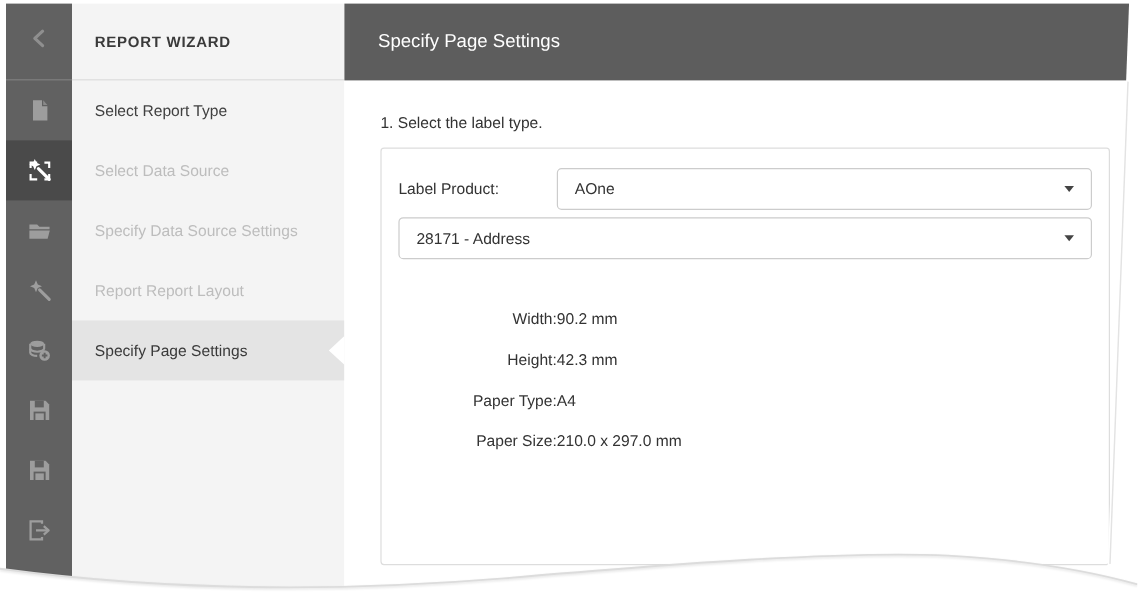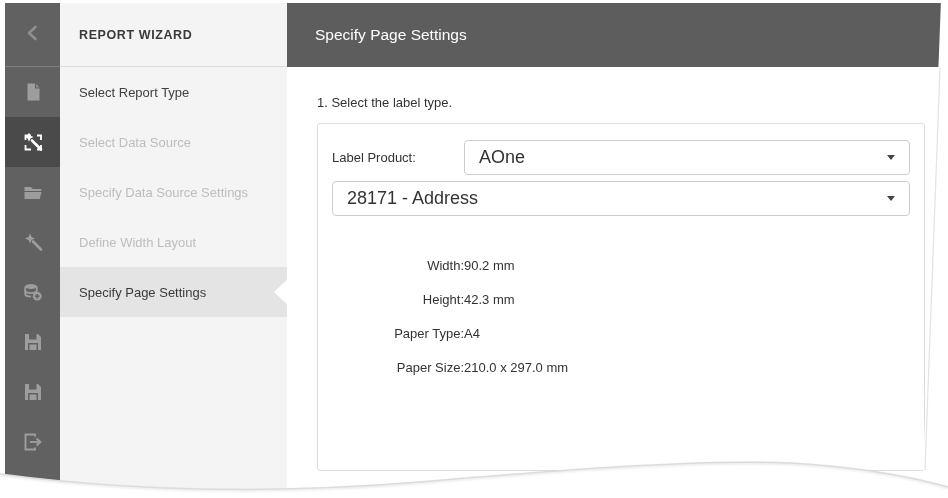--- a/index.html
+++ b/index.html
@@ -55,21 +55,21 @@
   .instruction{font-size:13px;color:#333;margin:0 0 13px 0;}
   .panel{
     width:608px;height:348px;border:1px solid #ddd;border-radius:3px;
     box-sizing:border-box;padding:16px 14px 0 14px;background:#fff;
   }
   .form-row{display:flex;align-items:center;margin-bottom:6px;}
   .form-label{width:132px;font-size:13px;color:#333;flex:none;}
   .selectbox{
     flex:1;height:35px;border:1px solid #ccc;border-radius:4px;background:#fff;
     display:flex;align-items:center;justify-content:space-between;
-    padding:0 14px;box-sizing:border-box;font-size:18px;color:#333;cursor:pointer;
+    padding:0 14px;box-sizing:border-box;font-size:13px;color:#333;cursor:pointer;
   }
   .caret{
     width:0;height:0;border-left:4.5px solid transparent;border-right:4.5px solid transparent;
     border-top:5.5px solid #444;flex:none;margin-left:8px;
   }
   .details{margin-top:32px;}
   .detail-row{display:flex;align-items:center;height:34px;text-align:right;}
   .detail-label{width:132px;font-size:13px;color:#333;flex:none;}
   .detail-value{font-size:13px;color:#333;}
 
@@ -179,21 +179,21 @@
     <div class="step-item">
       <span>Select Report Type</span>
     </div>
     <div class="step-item disabled">
       <span>Select Data Source</span>
     </div>
     <div class="step-item disabled">
       <span>Specify Data Source Settings</span>
     </div>
     <div class="step-item disabled">
-      <span>Define Width Layout</span>
+      <span>Report Report Layout</span>
     </div>
     <div class="step-item current">
       <span>Specify Page Settings</span>
       <span class="step-arrow"></span>
     </div>
   </div>
 
   <div class="main">
     <div class="main-header">
       <span>Specify Page Settings</span>

